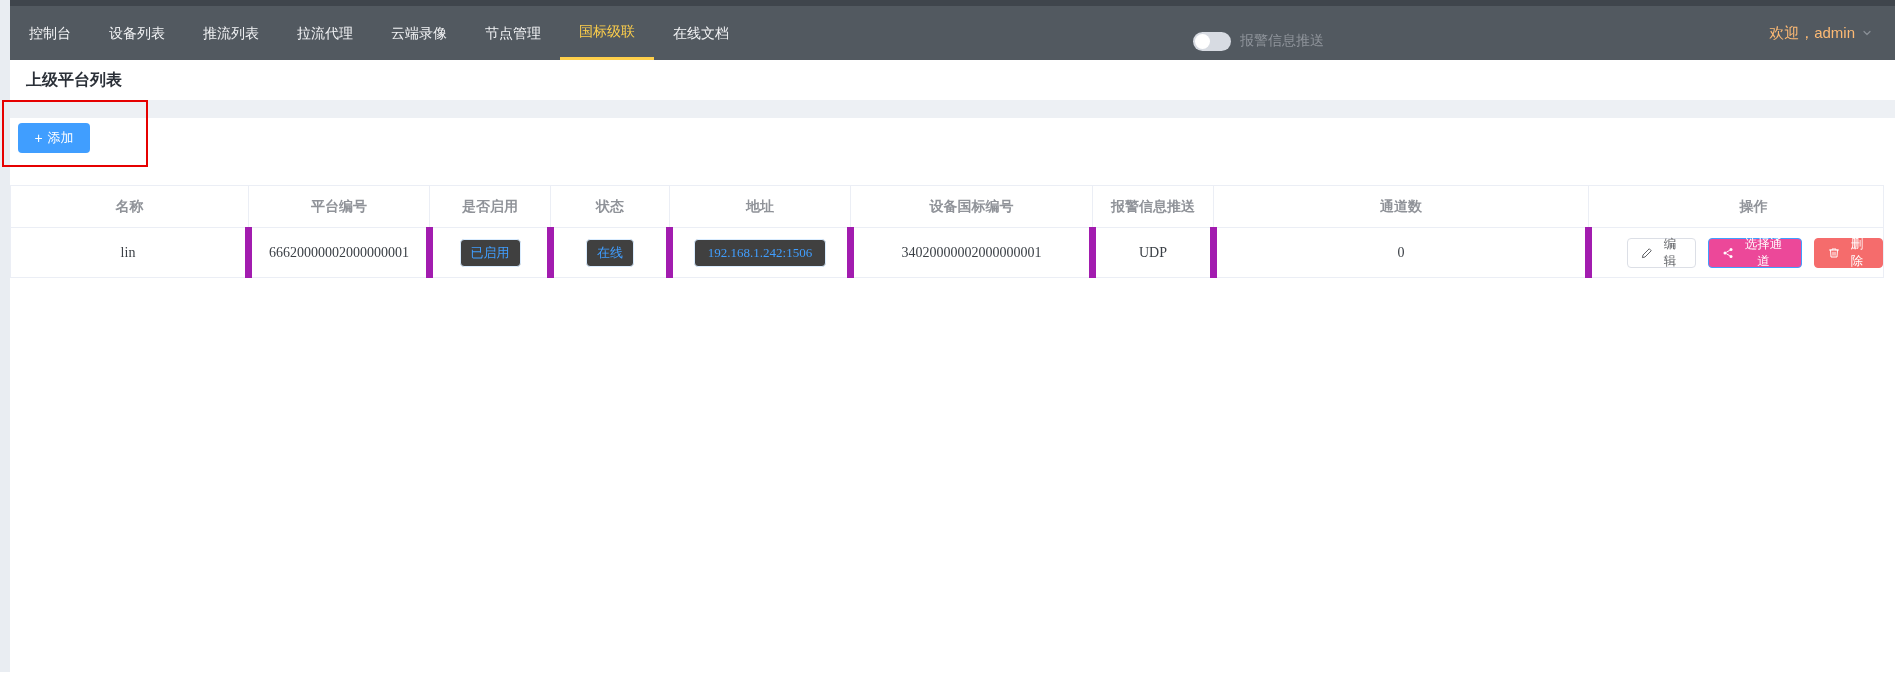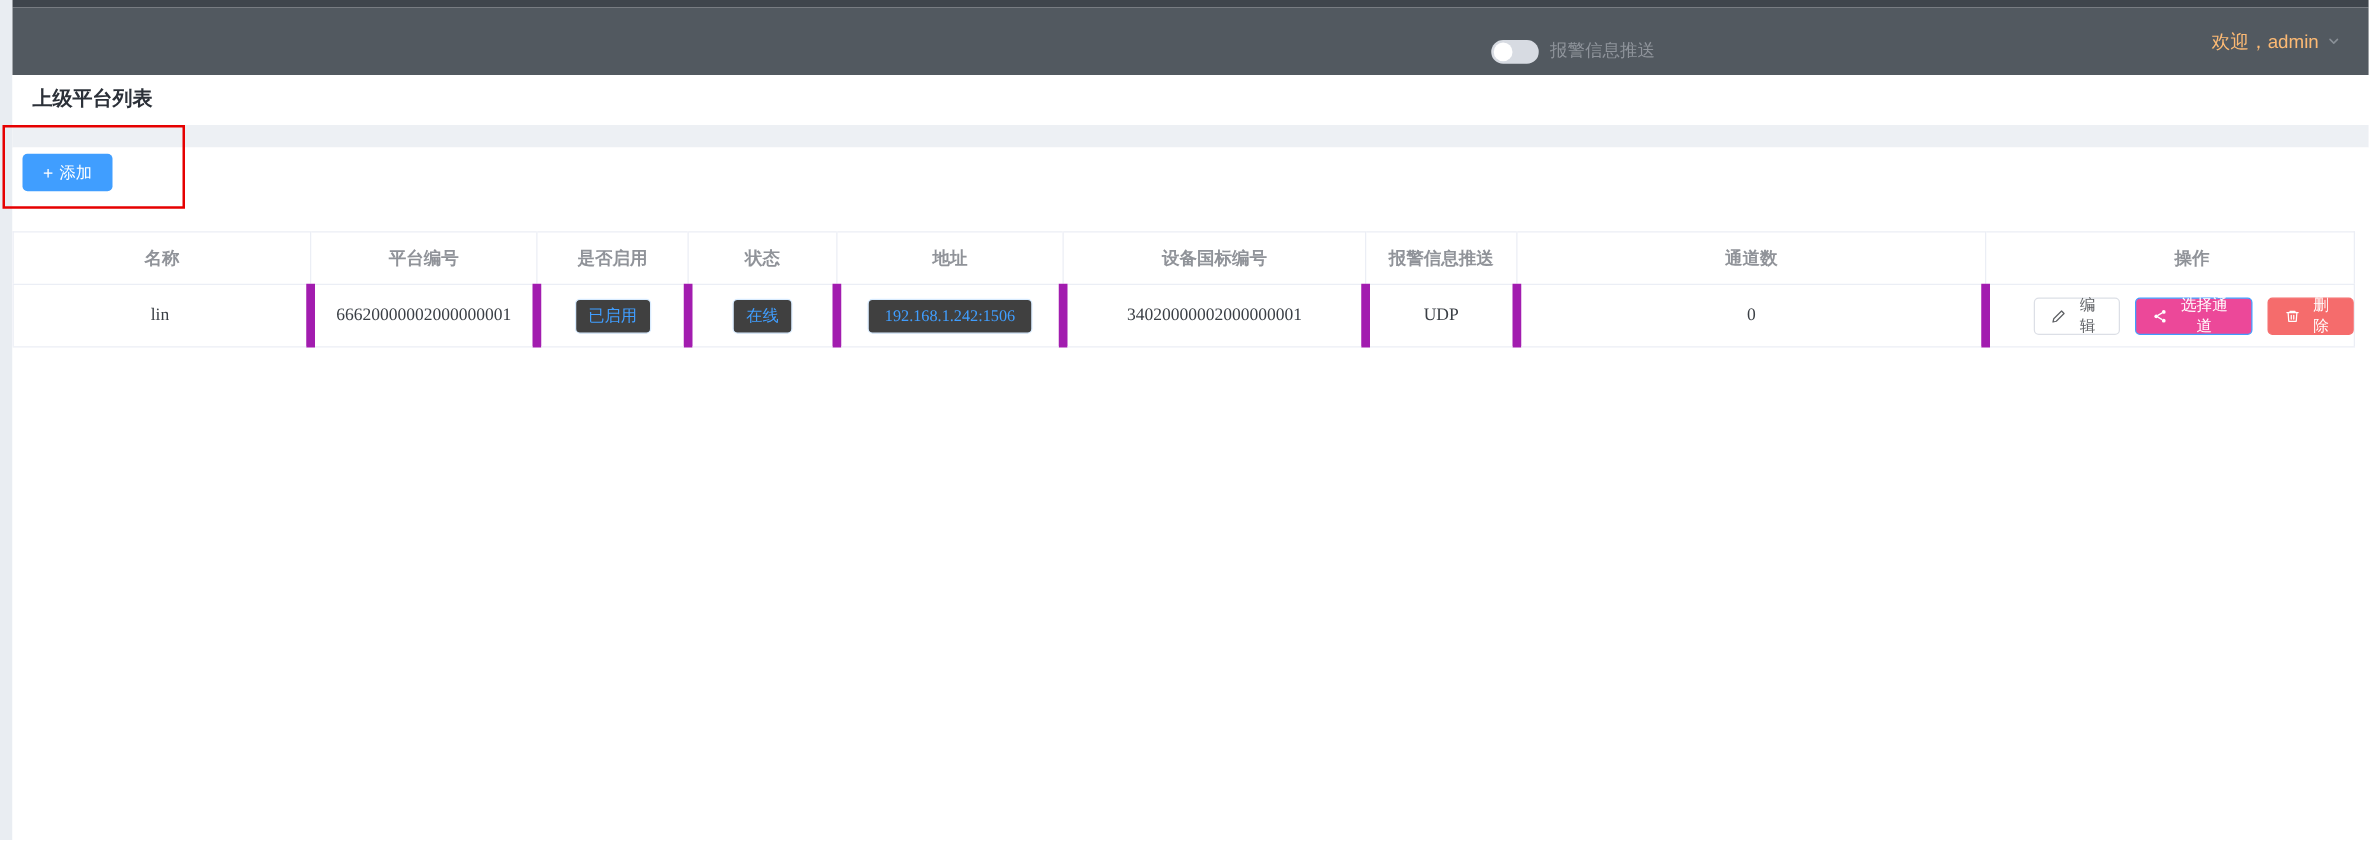--- a/index.html
+++ b/index.html
@@ -83,20 +83,30 @@
 </style>
 </head>
 <body>
 
 <div class="page">
 
   <div class="gutter"></div>
   <div class="top-edge"></div>
 
   <nav class="navbar">
+    <ul class="nav-tabs">
+      <li>控制台</li>
+      <li>设备列表</li>
+      <li>推流列表</li>
+      <li>拉流代理</li>
+      <li>云端录像</li>
+      <li>节点管理</li>
+      <li class="active">国标级联</li>
+      <li>在线文档</li>
+    </ul>
 
     <div class="alarm-group">
       <div class="switch">
         <div class="knob"></div>
       </div>
       <span class="alarm-label">报警信息推送</span>
     </div>
 
     <div class="user-group">
       <span class="welcome">欢迎，admin</span>

